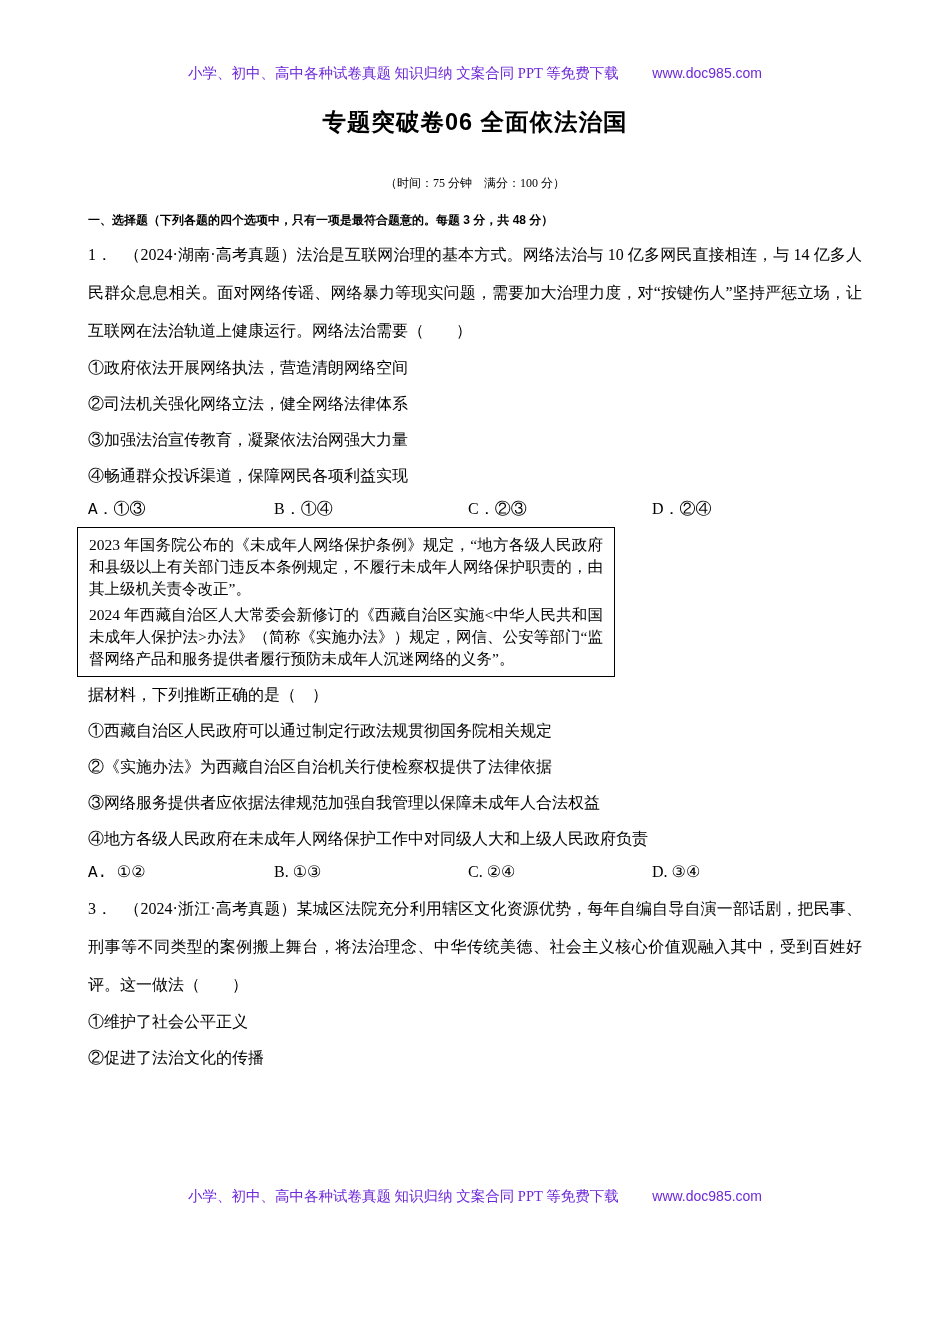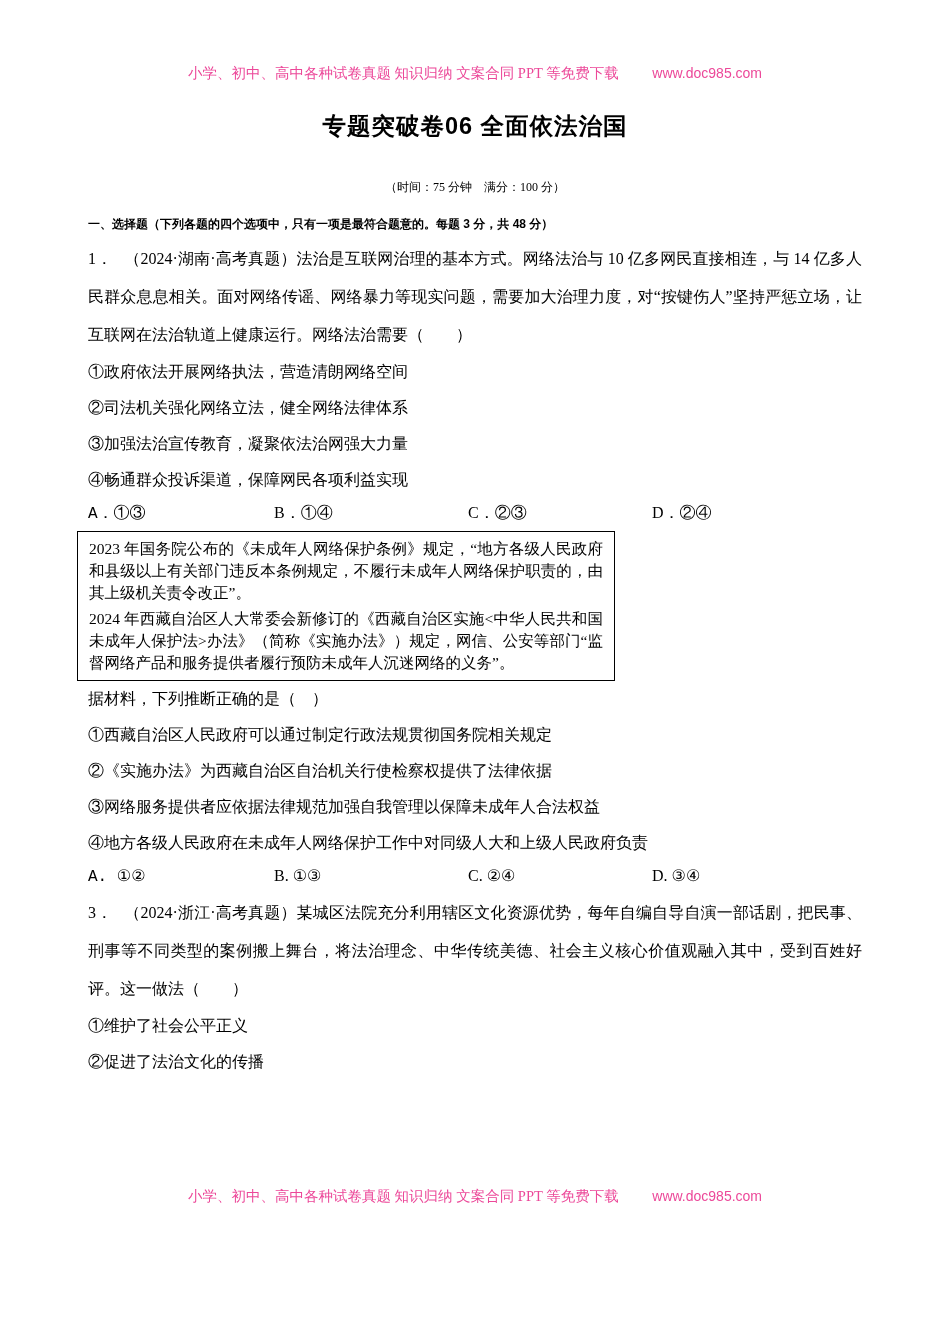--- a/index.html
+++ b/index.html
@@ -12,27 +12,27 @@
     color: #000000;
     font-family: "Liberation Serif", "DejaVu Serif", serif;
     font-size: 16px;
     overflow: hidden;
   }
   .runner {
     position: absolute;
     left: 0; right: 0;
     text-align: center;
     font-size: 14.5px;
-    color: #ec4899;
+    color: #6d28d9;
     white-space: nowrap;
   }
   .runner-top { top: 64px; }
   .runner-bottom { top: 1187px; }
   .runner .url { margin-left: 30px; font-family: "Liberation Sans", "DejaVu Sans", sans-serif; font-size: 14px; }
-  .main { padding: 70px 88px 0 88px; margin-top: 40px; }
+  .main { padding: 106px 88px 0 88px; }
   .title {
     margin: 0;
     text-align: center;
     font-size: 23.5px;
     line-height: 32px;
     font-weight: bold;
     font-family: "Liberation Sans", "DejaVu Sans", sans-serif;
     letter-spacing: 1px;
   }
   .subtitle {

